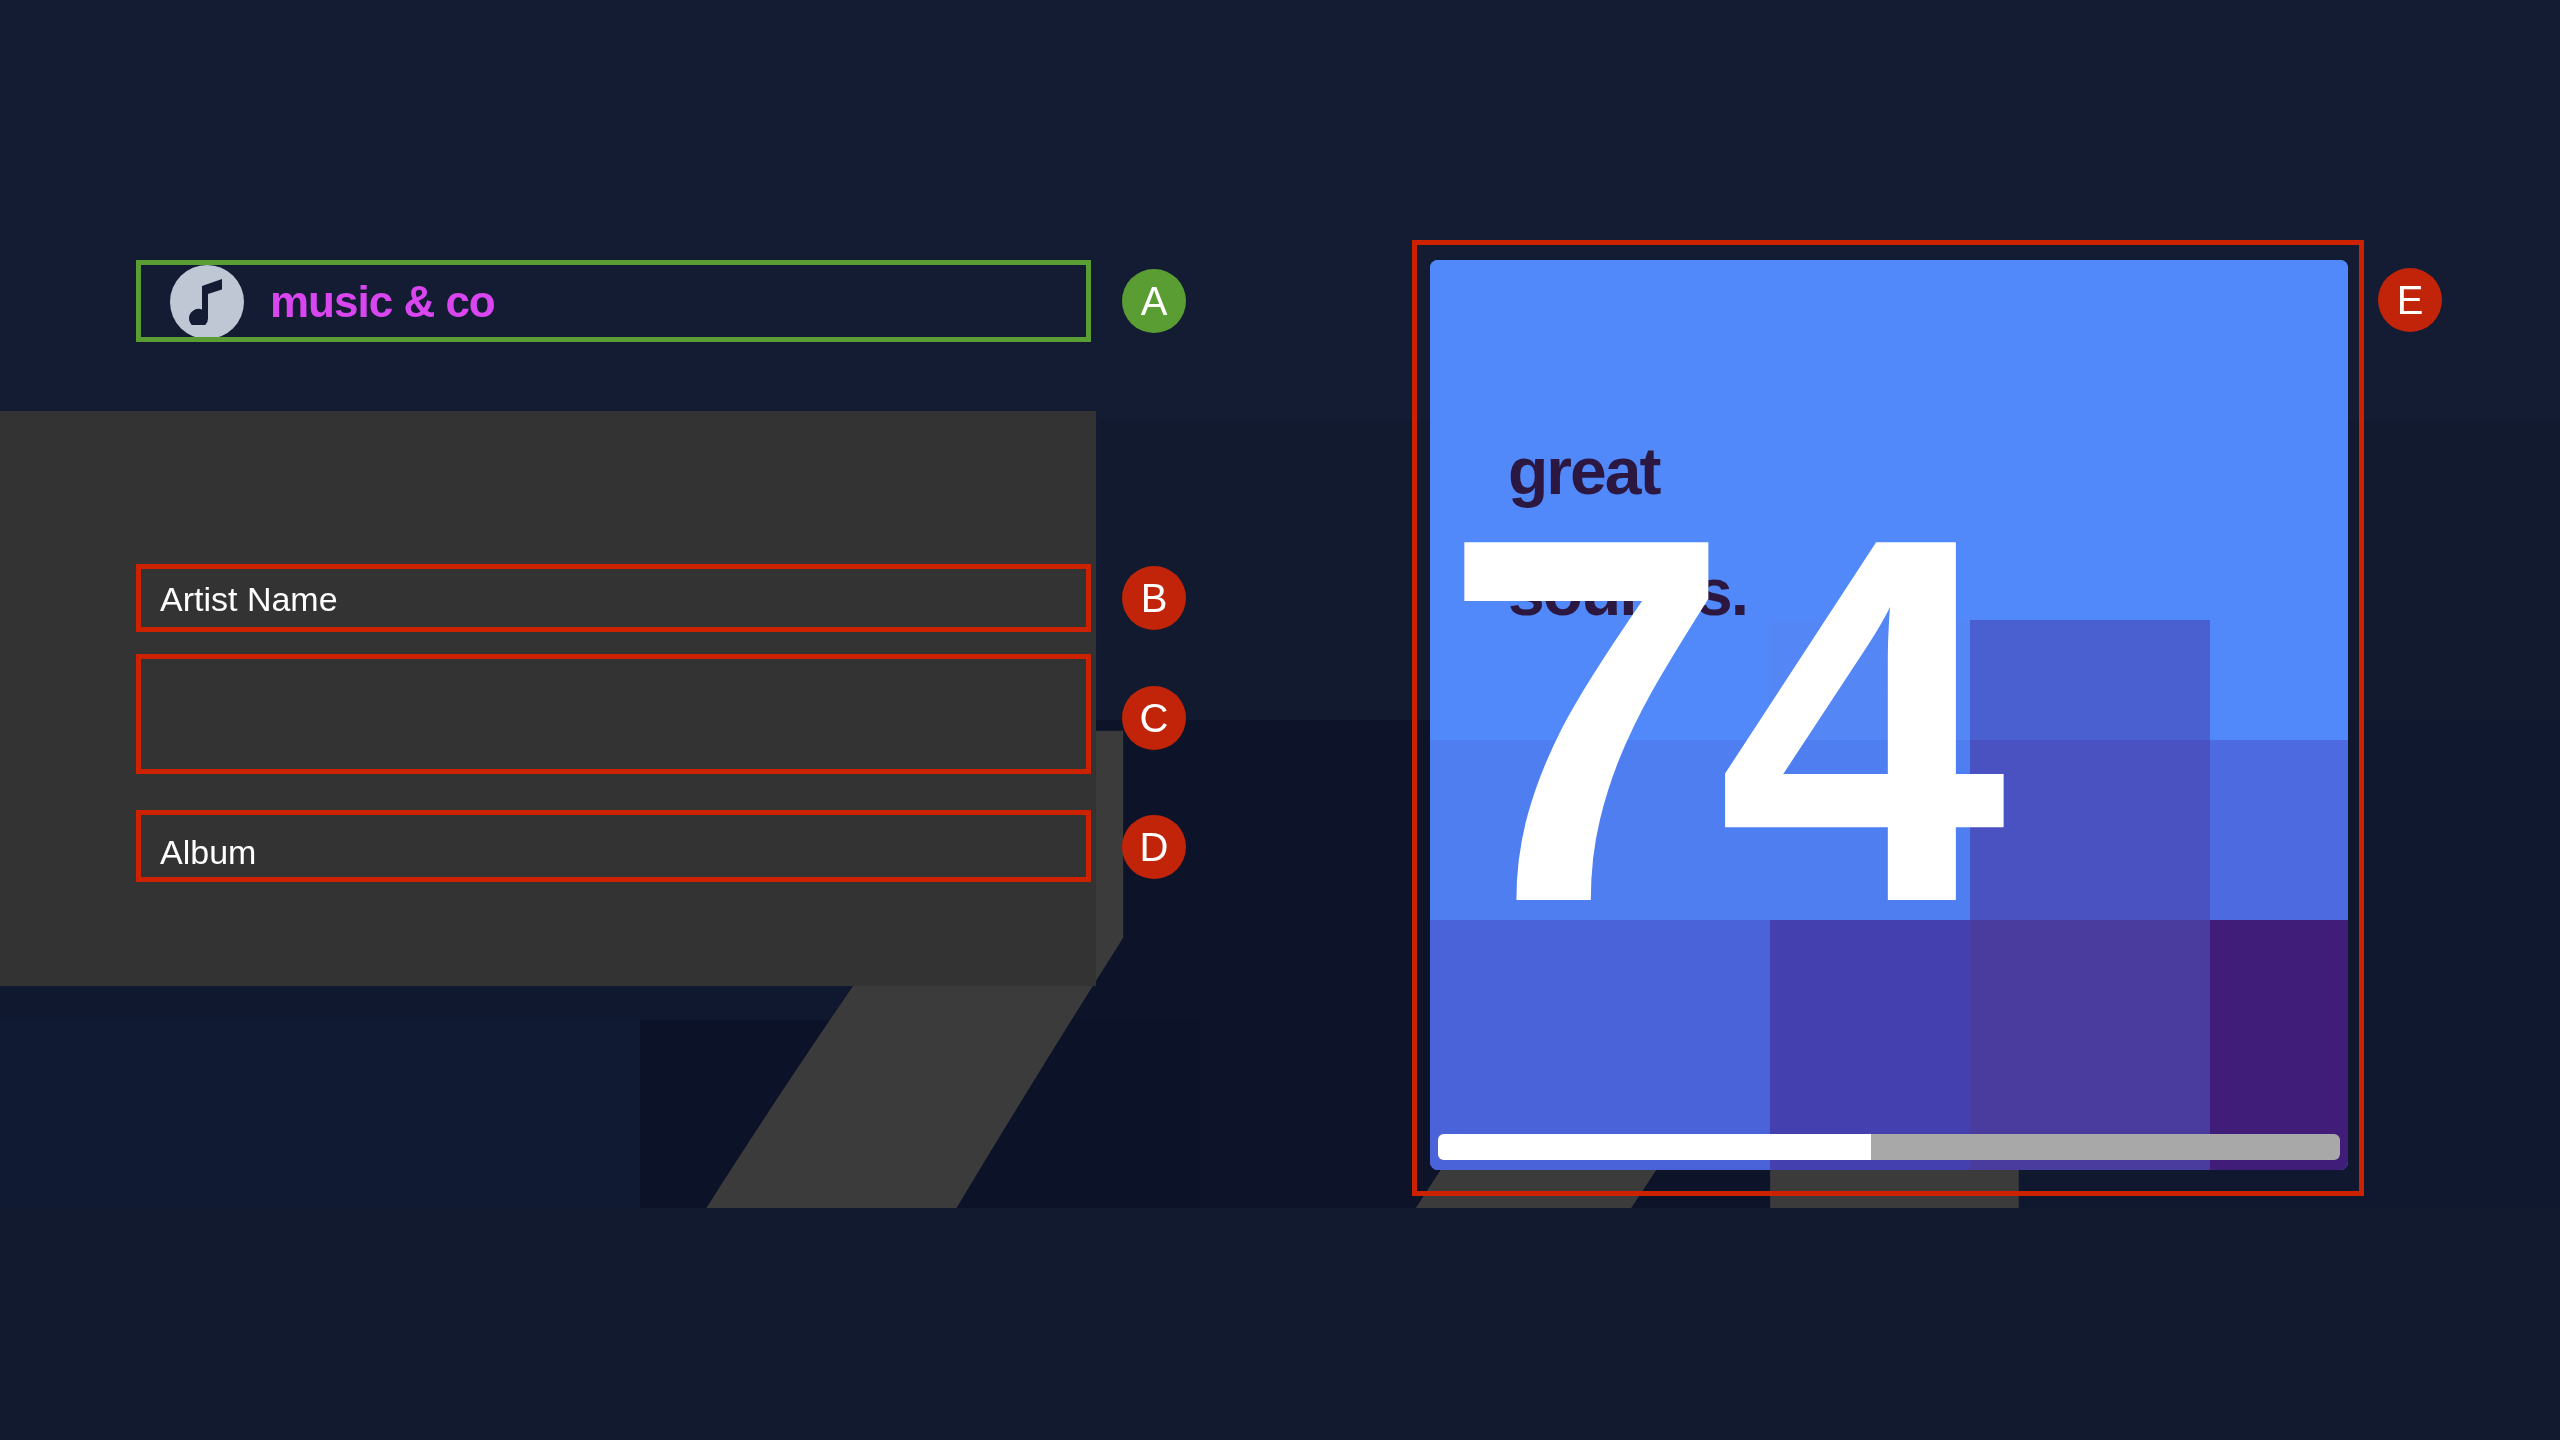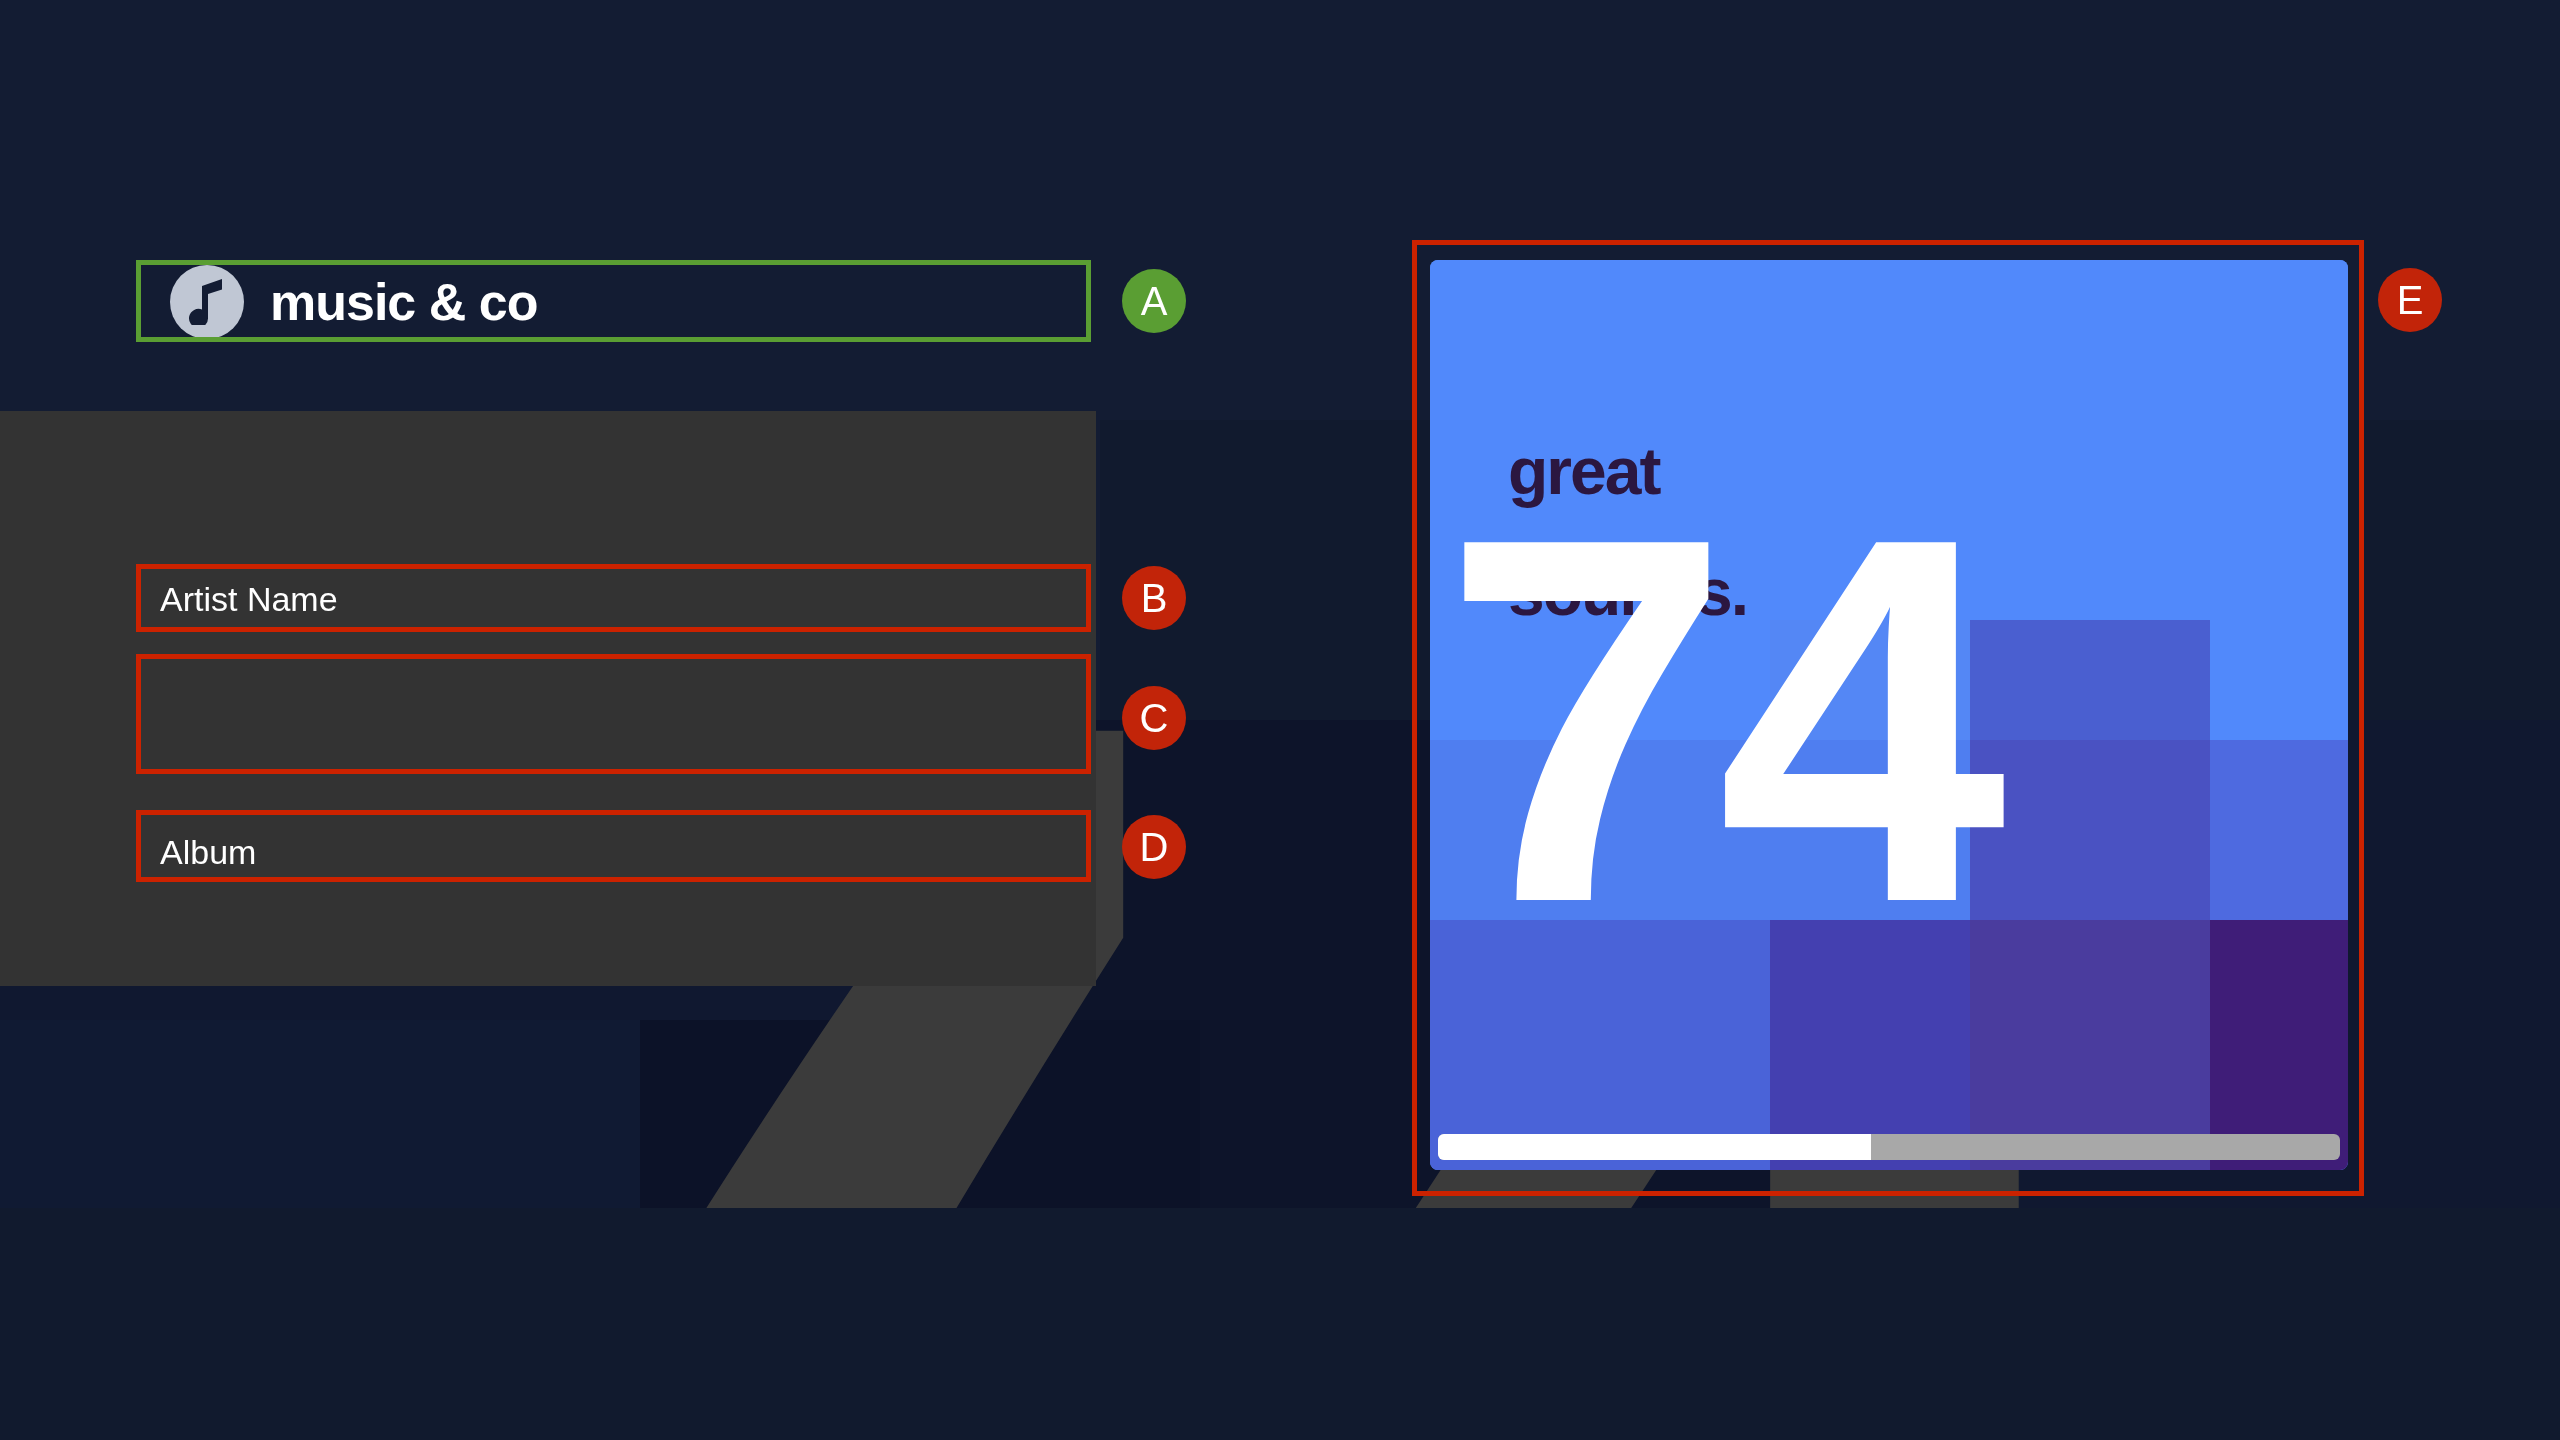--- a/index.html
+++ b/index.html
@@ -47,22 +47,22 @@
     gap: 26px;
   }
   .brand-logo {
     width: 74px; height: 74px; border-radius: 50%;
     background: #c0c7d4;
     display: flex; align-items: center; justify-content: center;
     flex: none;
   }
   .brand-logo svg { display:block; }
   .brand-text {
-    color: #ffffff;
-    font-size: 52px;
+    color: #d946ef;
+    font-size: 44px;
     font-weight: 700;
     letter-spacing: -1px;
     white-space: nowrap;
   }
 
   .field-album  { position:absolute; color:#ffffff; font-size:34px; white-space:nowrap; }
   .field-song   { position:absolute; color:#ffffff; font-size:80px; white-space:nowrap; }
   .field-artist { position:absolute; color:#ffffff; font-size:34px; white-space:nowrap; }
 
   

